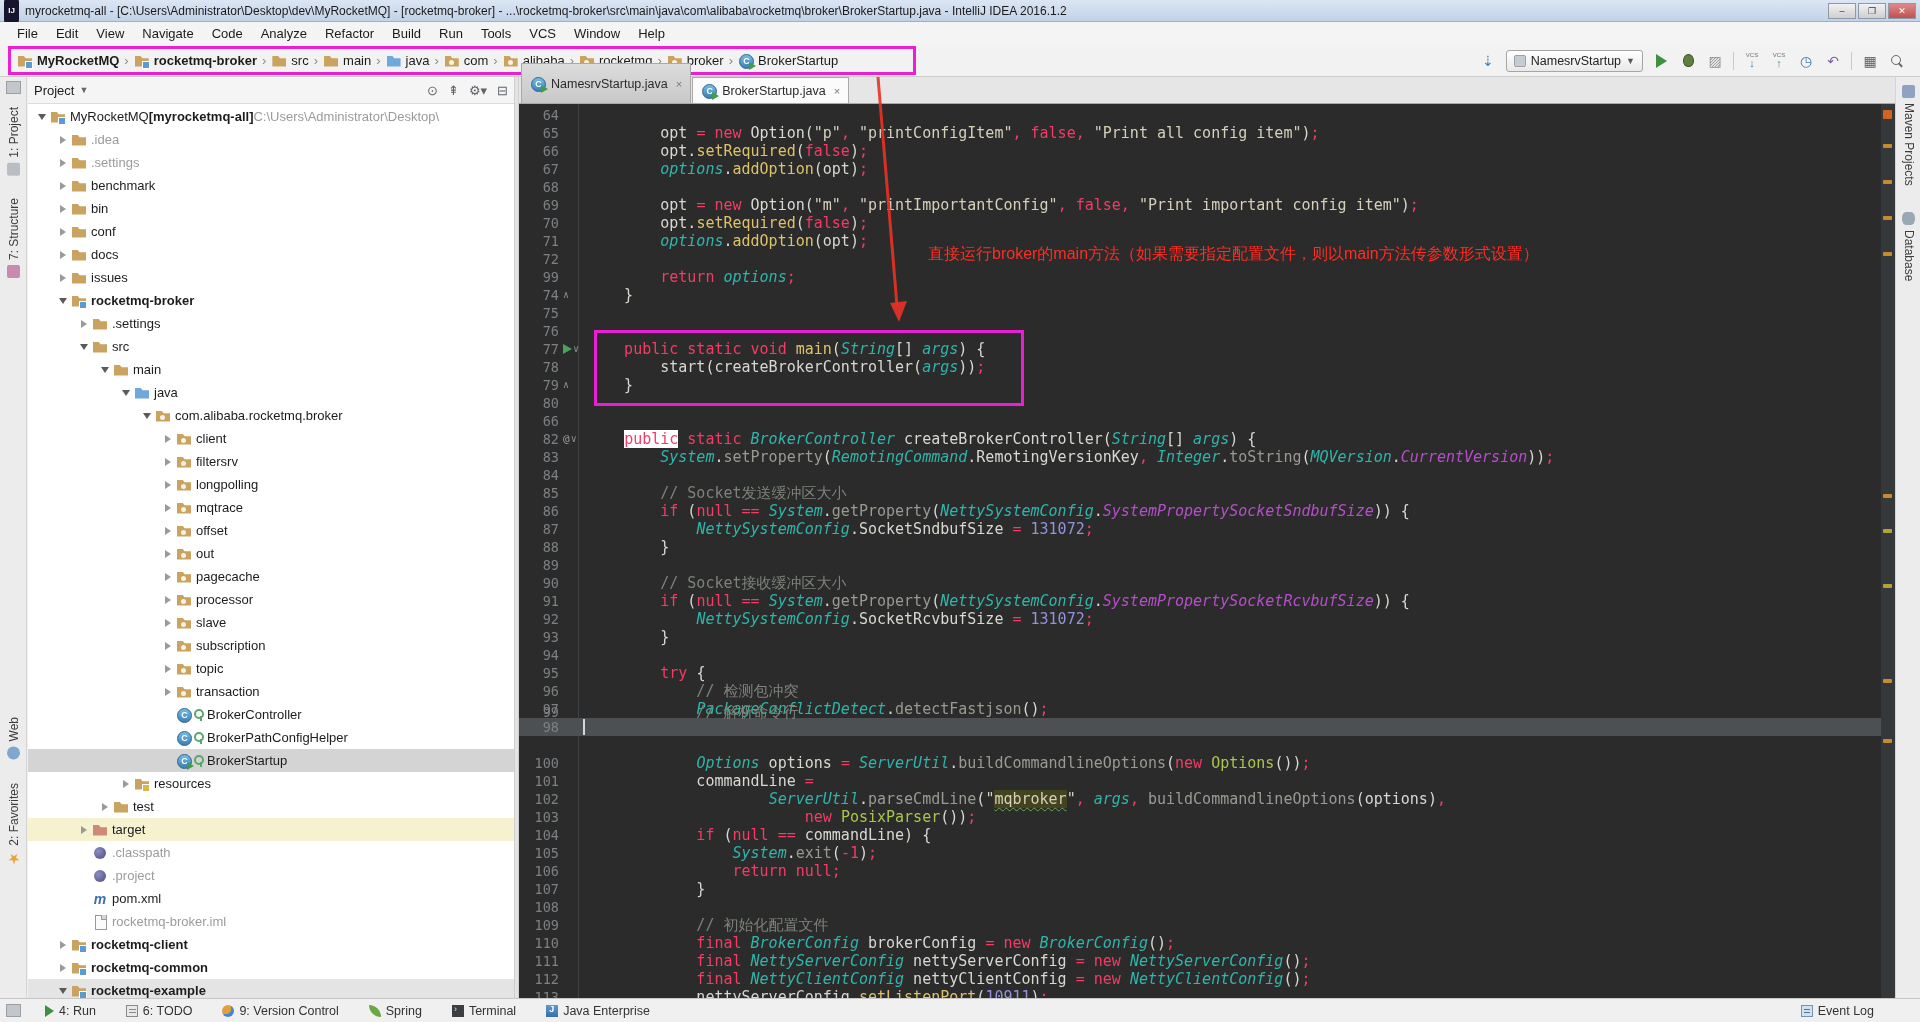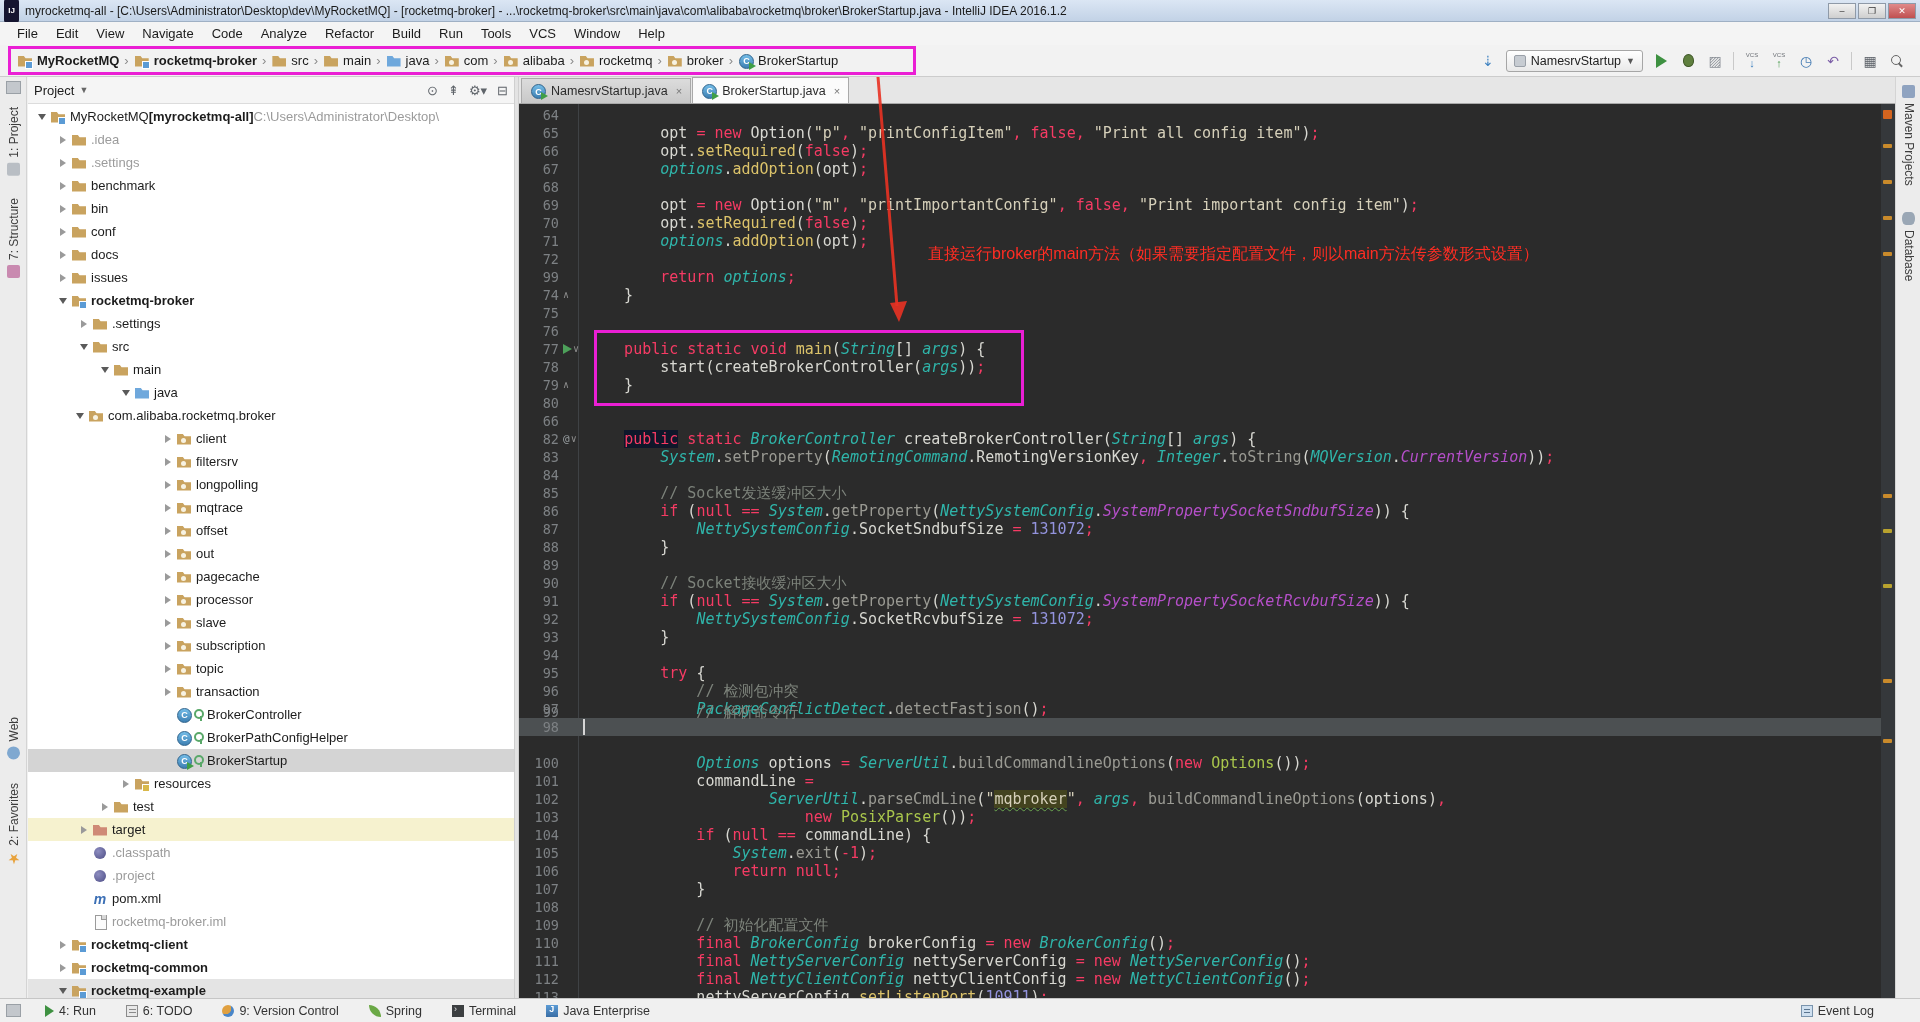--- a/index.html
+++ b/index.html
@@ -99,21 +99,21 @@
     border-left:7px solid #3f9e46; border-top:4px solid transparent; border-bottom:4px solid transparent; }
   .ic-lock { width:9px; height:14px; position:relative; display:inline-block; margin-left:2px; flex:none; }
   .ic-lock::before { content:""; position:absolute; width:6px; height:6px; border:2px solid #59a869; border-radius:50%; left:0; top:1px; }
   .ic-lock::after { content:""; position:absolute; width:2px; height:5px; background:#59a869; left:6px; top:8px; }
 
   
   .splitter { position:absolute; left:514px; top:77px; width:5px; height:921px; background:#e3e3e3; border-left:1px solid #cfcfcf; border-right:1px solid #cfcfcf; }
 
   
   .tabbar { position:absolute; left:519px; top:77px; width:1376px; height:27px; background:#e6e6e6; border-bottom:1px solid #a9a9a9; display:flex; align-items:flex-end; padding-left:2px; }
-  .tab { display:flex; align-items:center; gap:5px; height:25px; padding:0 8px; font-size:12.5px; color:#2b2b2b;
+  .tab { display:flex; align-items:center; gap:5px; height:40px; padding:0 8px; font-size:12.5px; color:#2b2b2b;
     background:linear-gradient(#dcdcdc,#c8c8c8); border:1px solid #a9a9a9; border-bottom:none; margin-right:1px; }
   .tab.active { background:#fbfbfb; height:26px; }
   .tab .close { color:#777; font-size:11px; margin-left:3px; }
 
   
   .editor { position:absolute; left:519px; top:104px; width:1376px; height:894px; background:#2b2b2b; overflow:hidden;
     font-family:"DejaVu Sans Mono",monospace; font-size:15px; }
   .gutter-sep { position:absolute; left:59px; top:0; width:1px; height:100%; background:#3f4245; }
   .code-row { position:absolute; left:0; width:1362px; height:18px; line-height:18px; }
   .code-row.caret-row { background:#4c5052; }
@@ -122,21 +122,21 @@
   .gut-run { width:0; height:0; border-left:9px solid #4da05a; border-top:5px solid transparent; border-bottom:5px solid transparent; }
   .gut-fold { color:#8c8c8c; font-size:10px; }
   .gut-at { color:#9aa0a3; font-size:11px; }
   .code-text { position:absolute; left:69px; white-space:pre; }
   .caret { position:absolute; left:64px; top:1px; width:2px; height:16px; background:#d6d6d6; }
 
   .tk-p { color:#d8d8d2; } .tk-k { color:#f63b64; } .tk-s { color:#d6d0ba; }
   .tk-n { color:#9393dd; } .tk-c { color:#2fb5aa; font-style:italic; }
   .tk-g { color:#a9c64c; } .tk-m { color:#dcc36a; } .tk-d { color:#9a9a93; }
   .tk-t { color:#7d837b; } .tk-f { color:#b54fc9; font-style:italic; }
-  .tk-o { color:#f63b64; background:#0f172a; }
+  .tk-o { color:#f63b64; background:#ffffff; }
   .tk-w { color:#d6d0ba; background:#43431f; text-decoration:underline wavy #6ba64f 1px; text-underline-offset:3px; }
 
   .err-stripe { position:absolute; right:0; top:0; width:14px; height:100%; background:#35383b; }
   .err-mark { position:absolute; left:2px; width:9px; border-radius:1px; }
 
   
   .note-cn { position:absolute; left:928px; top:244px; color:#ff2d23; font-size:16px; z-index:45; white-space:nowrap; }
   .code-box { position:absolute; left:594px; top:330px; width:430px; height:76px; border:3px solid #ea1fd4; z-index:40; }
   .arrow-svg { position:absolute; left:0; top:0; width:1920px; height:1022px; pointer-events:none; z-index:50; }
 
@@ -412,21 +412,21 @@
           <span class="ic ic-folder"></span>
           <span class="tree-label">main</span>
         </div>
         <div class="tree-row" style="padding-left: 92px;">
           <span class="arrow">
             <span class="arr-e"></span>
           </span>
           <span class="ic ic-srcfolder"></span>
           <span class="tree-label">java</span>
         </div>
-        <div class="tree-row" style="padding-left: 46px;">
+        <div class="tree-row" style="padding-left: 113px;">
           <span class="arrow">
             <span class="arr-e"></span>
           </span>
           <span class="ic ic-package"></span>
           <span class="tree-label">com.alibaba.rocketmq.broker</span>
         </div>
         <div class="tree-row" style="padding-left: 134px;">
           <span class="arrow">
             <span class="arr-c"></span>
           </span>

